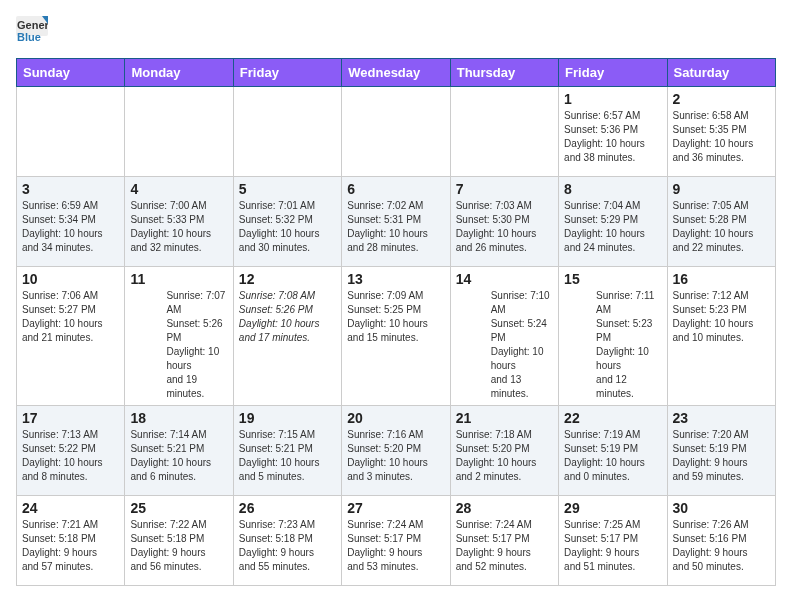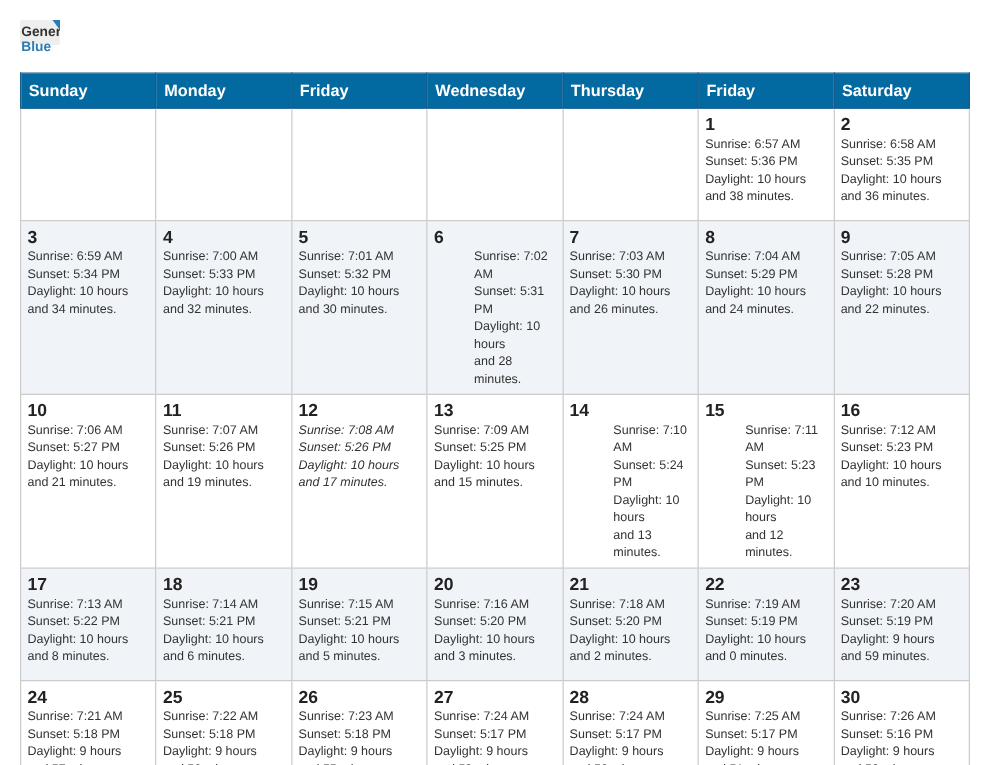--- a/index.html
+++ b/index.html
@@ -23,21 +23,21 @@
     }
     .title-area { text-align: right; }
     .month-title { font-size: 36px; color: #333; font-weight: normal; }
     .location { font-size: 18px; color: #555; }
     table {
       width: 100%;
       border-collapse: collapse;
       table-layout: fixed;
     }
     thead tr th {
-      background: #0369a1;
+      background: #8b5cf6;
       color: #fff;
       text-align: left;
       padding: 6px 6px;
       font-size: 13px;
       font-weight: bold;
       border: 1px solid #1a5a8a;
     }
     tbody tr td {
       border: 1px solid #ccc;
       vertical-align: top;
@@ -131,21 +131,21 @@
         </td>
         <td>
           <span class="day-num">5</span>
           <div class="cell-info" style="white-space: pre-line;">Sunrise: 7:01 AM
 Sunset: 5:32 PM
 Daylight: 10 hours
 and 30 minutes.</div>
         </td>
         <td>
           <span class="day-num">6</span>
-          <div class="cell-info" style="white-space: pre-line; margin-left: 32px;">Sunrise: 7:02 AM
+          <div class="cell-info" style="white-space: pre-line;">Sunrise: 7:02 AM
 Sunset: 5:31 PM
 Daylight: 10 hours
 and 28 minutes.</div>
         </td>
         <td>
           <span class="day-num">7</span>
           <div class="cell-info" style="white-space: pre-line;">Sunrise: 7:03 AM
 Sunset: 5:30 PM
 Daylight: 10 hours
 and 26 minutes.</div>
@@ -168,21 +168,21 @@
       <tr>
         <td>
           <span class="day-num">10</span>
           <div class="cell-info" style="white-space: pre-line;">Sunrise: 7:06 AM
 Sunset: 5:27 PM
 Daylight: 10 hours
 and 21 minutes.</div>
         </td>
         <td>
           <span class="day-num">11</span>
-          <div class="cell-info" style="white-space: pre-line;">Sunrise: 7:07 AM
+          <div class="cell-info" style="white-space: pre-line; margin-left: 36px;">Sunrise: 7:07 AM
 Sunset: 5:26 PM
 Daylight: 10 hours
 and 19 minutes.</div>
         </td>
         <td>
           <span class="day-num">12</span>
           <div class="cell-info" style="white-space: pre-line; font-style: italic;">Sunrise: 7:08 AM
 Sunset: 5:26 PM
 Daylight: 10 hours
 and 17 minutes.</div>

